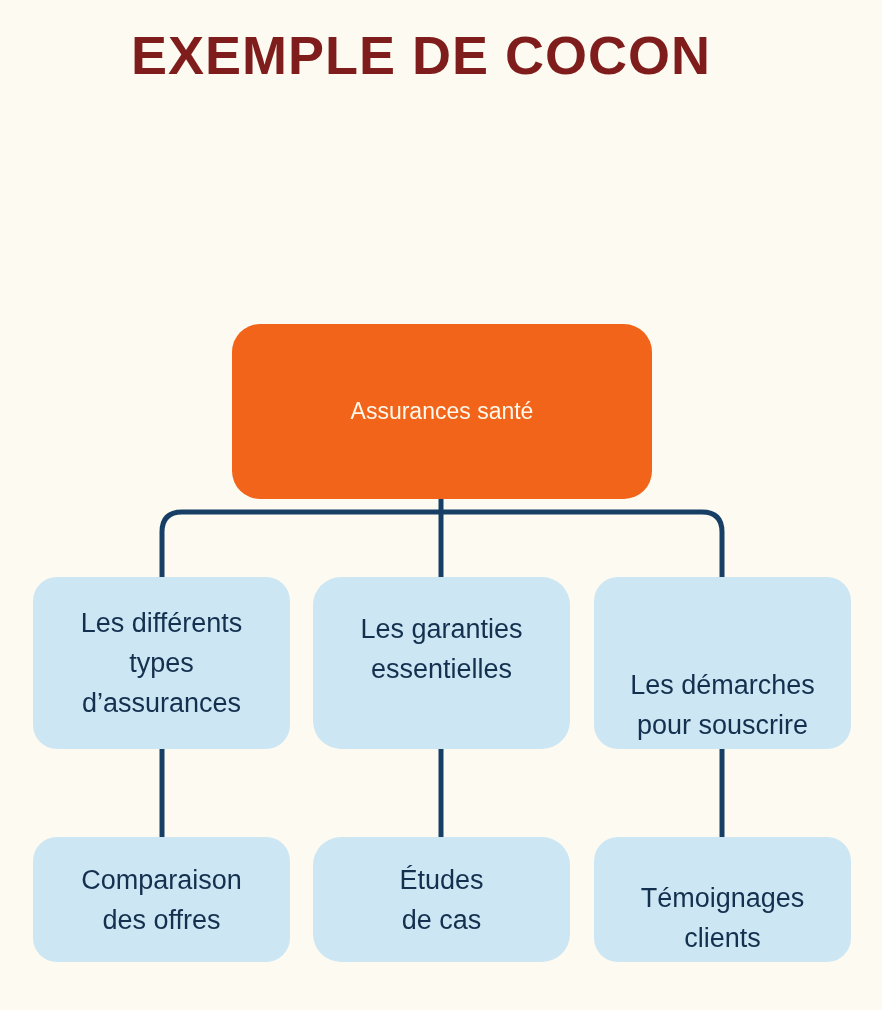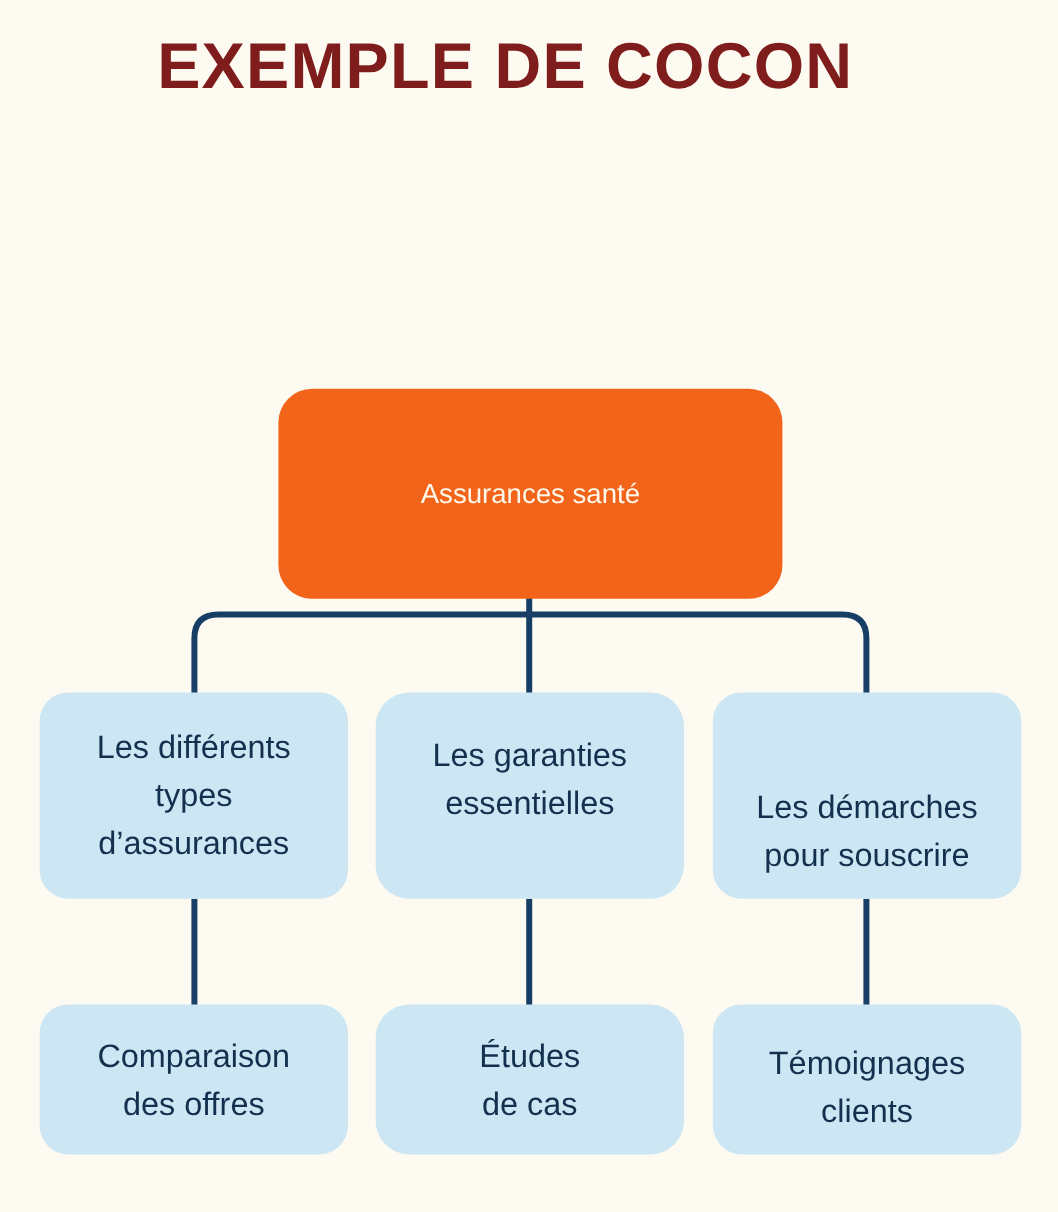--- a/index.html
+++ b/index.html
@@ -23,21 +23,21 @@
     text-align: center;
   }
   .root {
     left: 232px; top: 284px; width: 420px; height: 175px;
     background: #F26419; border-radius: 28px;
     color: #FFF8EC; font-size: 23px; margin-top: 40px;
   }
   .node {
     width: 257px; background: #CDE6F3; border-radius: 24px;
     color: #13304F; font-size: 27px; line-height: 40px;
-    padding: 16px 14px;
+    padding: 4px 14px;
   }
   .l2 { top: 577px; height: 172px; }
   .l3 { top: 837px; height: 125px; }
   .c1 { left: 33px; }
   .c2 { left: 313px; border-radius: 28px; }
   .c3 { left: 594px; align-items: flex-end; }
   .l2.c2 .txt, .l2.c3 .txt { margin-top: -28px; }
   .txt { white-space: pre-line; }
 </style>
 </head>

